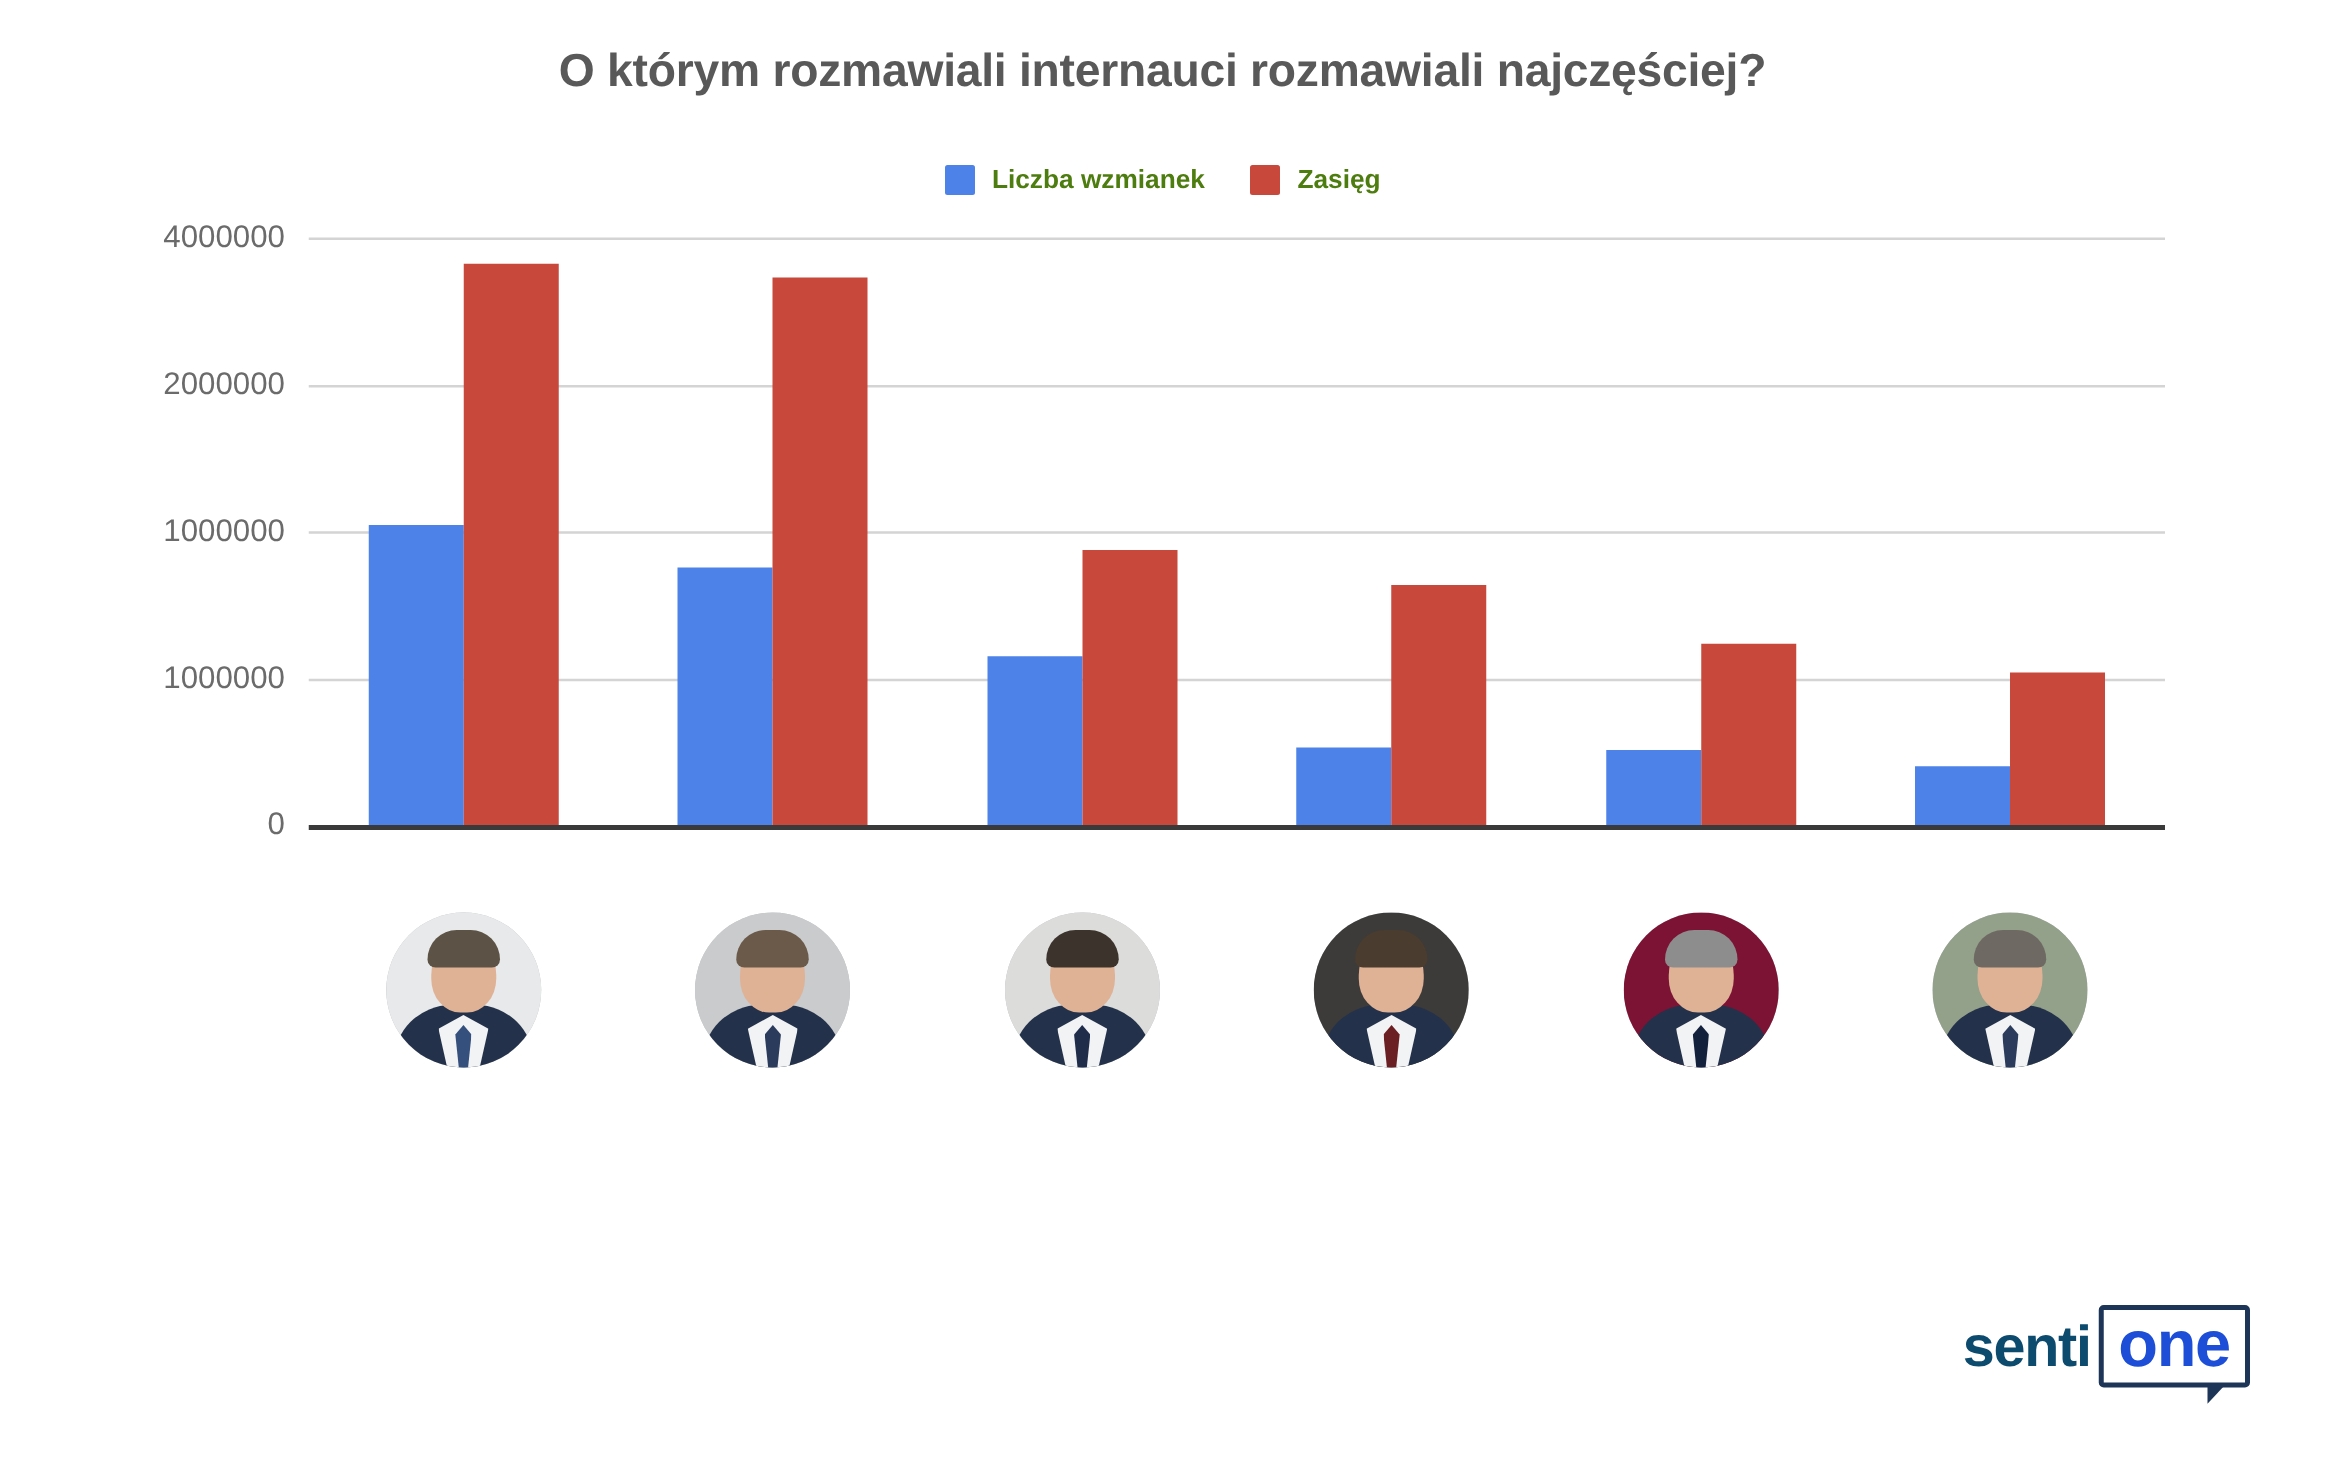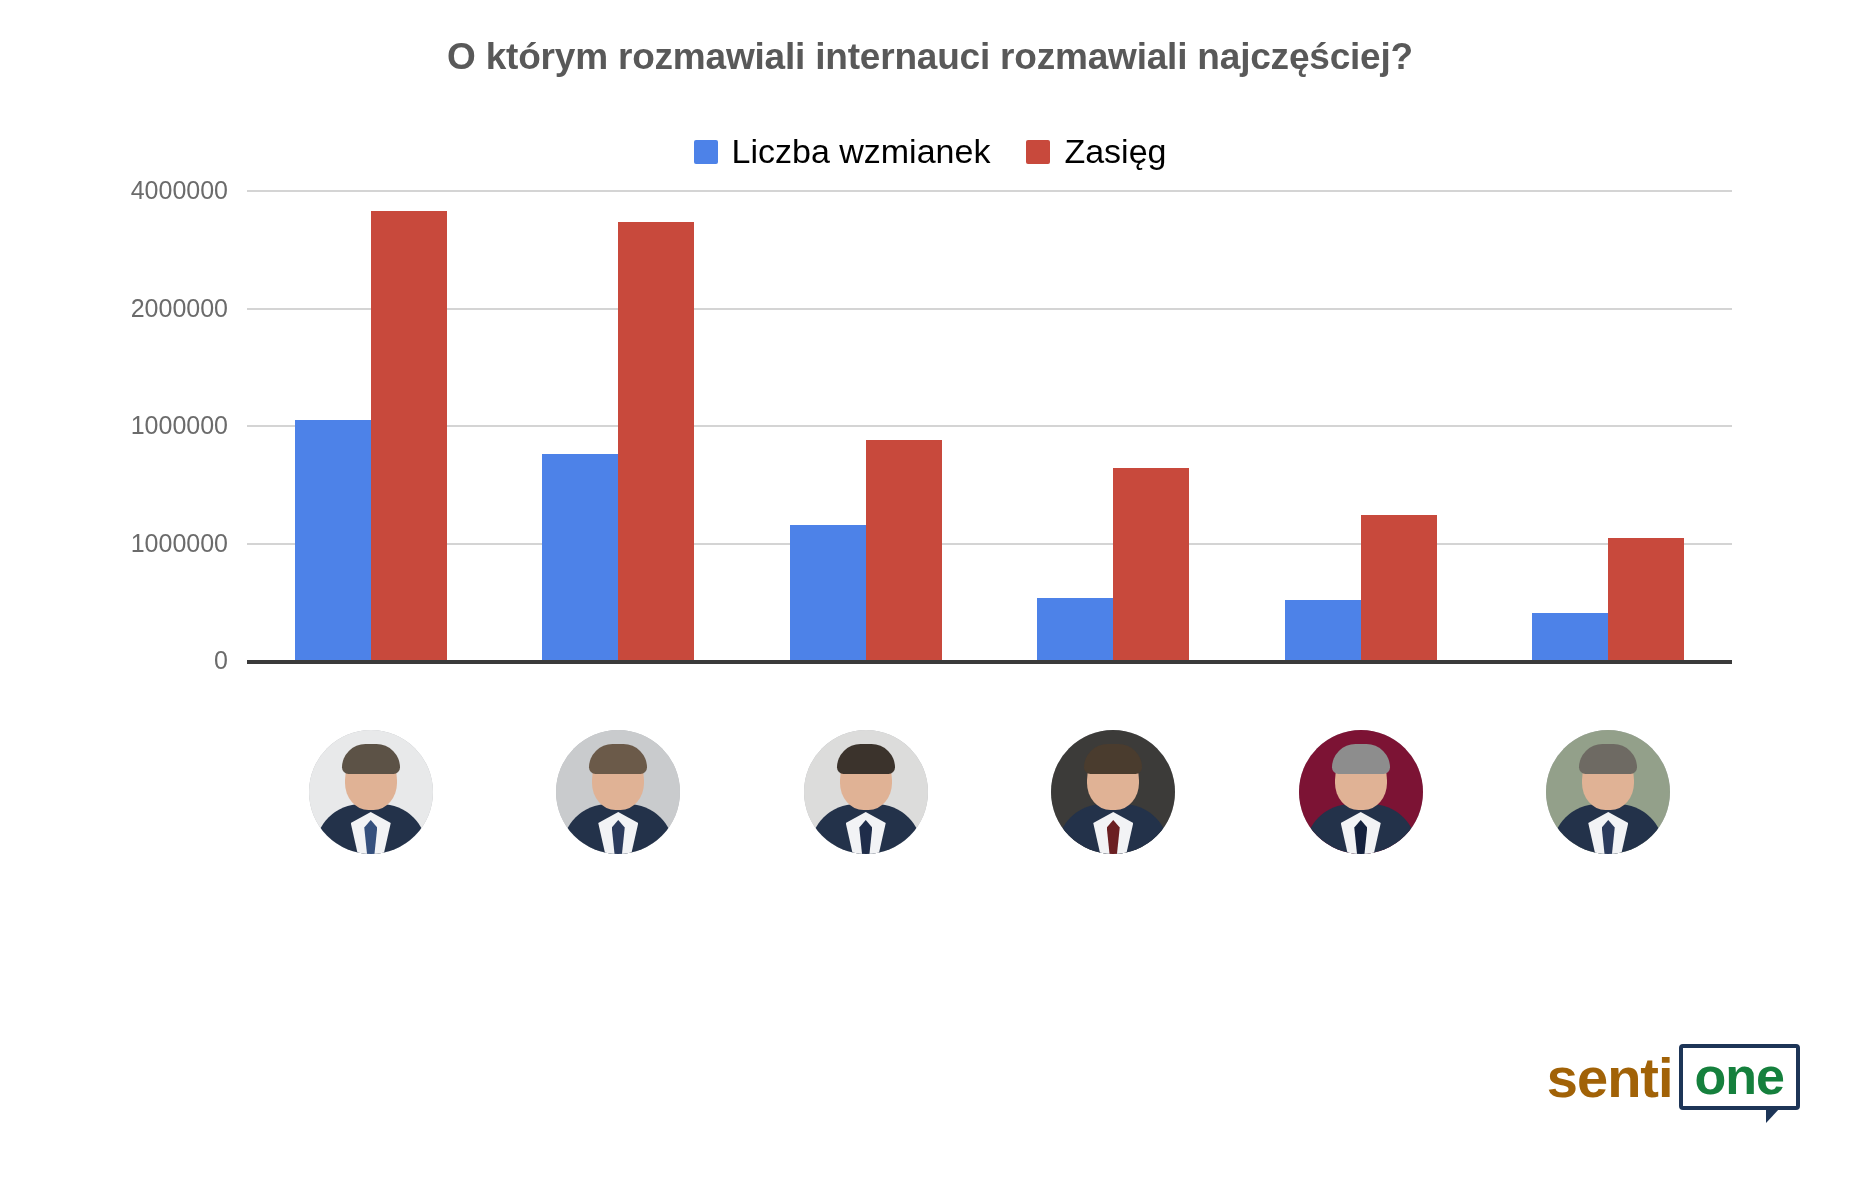--- a/index.html
+++ b/index.html
@@ -26,21 +26,21 @@
   .legend {
     position: absolute;
     left: 0; right: 0; top: 132px;
     display: flex;
     justify-content: center;
     align-items: center;
     gap: 36px;
   }
   .legend-item { display: flex; align-items: center; gap: 14px; }
   .legend-swatch { width: 24px; height: 24px; border-radius: 2px; }
-  .legend-label { font-size: 34px; font-weight: normal; color: #000000; }
+  .legend-label { font-size: 21px; font-weight: bold; color: #4d7c0f; }
 
   
   .plot {
     position: absolute;
     left: 0; top: 190px;
     width: 1860px; height: 520px;
   }
   .y-axis {
     position: absolute; left: 0; top: 0; width: 1860px; height: 520px;
   }
@@ -148,34 +148,34 @@
   }
 
   
   .logo {
     position: absolute;
     right: 60px; bottom: 72px;
     display: flex;
     align-items: center;
   }
   .logo-senti {
-    font-size: 56px;
+    font-size: 46px;
     font-weight: bold;
-    color: #a16207;
+    color: #0c4a6e;
     letter-spacing: -1px;
   }
   .logo-one {
     margin-left: 6px;
     position: relative;
     border: 4px solid #1d3557;
     border-radius: 4px;
     padding: 2px 12px 4px 12px;
     font-size: 52px;
     font-weight: bold;
-    color: #15803d;
+    color: #1d4ed8;
     line-height: 1;
     letter-spacing: -1px;
   }
   .logo-one::after {
     content: "";
     position: absolute;
     right: 16px; bottom: -17px;
     width: 0; height: 0;
     border-left: 14px solid #1d3557;
     border-bottom: 15px solid transparent;

